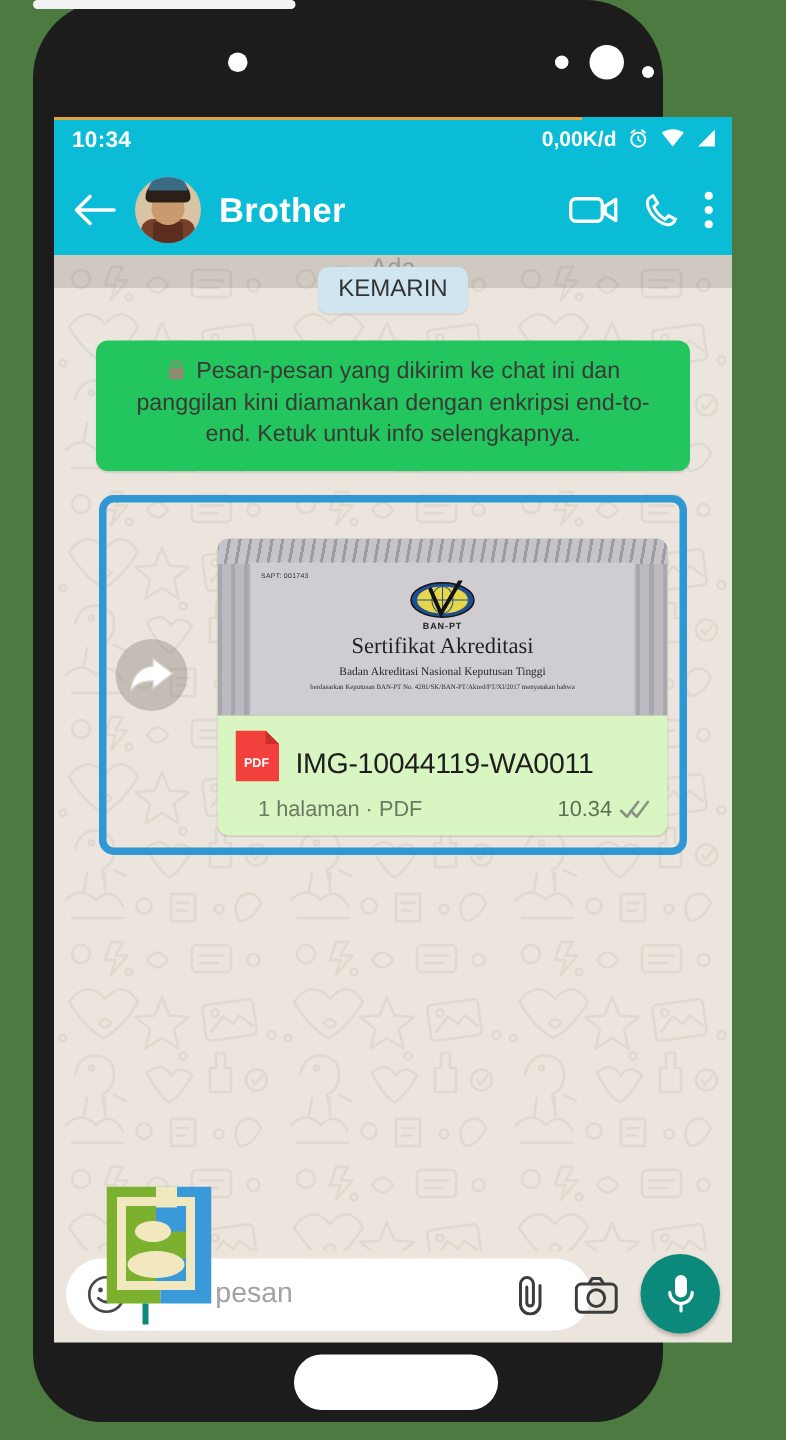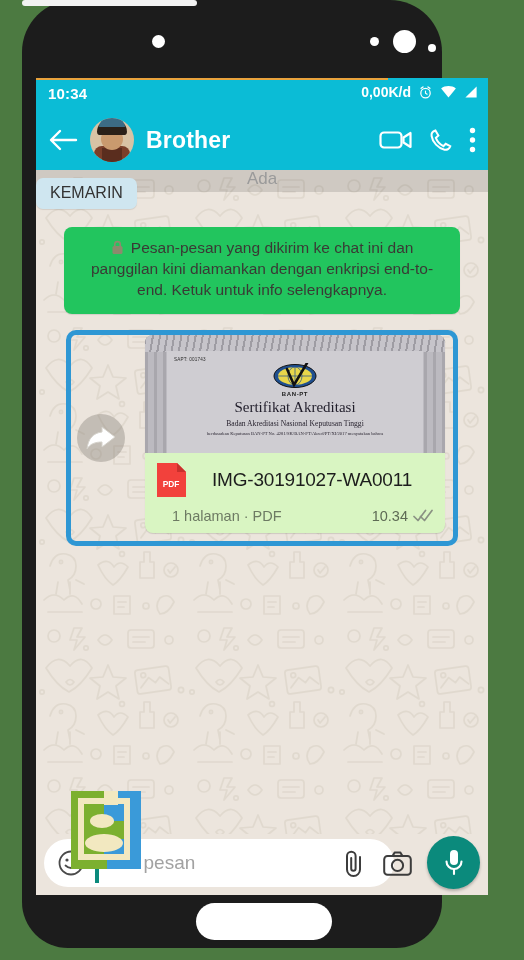--- a/index.html
+++ b/index.html
@@ -91,21 +91,21 @@
     background:rgba(0,0,0,.12);
   }
   #chat-scroll{ position:relative; padding:4px 0 0 0; }
 
   
   #partial-message-above{
     position:absolute; left:0; right:0; top:-1px; text-align:center;
     font-size:17px; color:#9a9a9a; z-index:1;
   }
 
-  .date-chip-row{ display:flex; position:relative; z-index:2; }
+  .date-chip-row{ display:flex; justify-content:center; position:relative; z-index:2; }
   .date-chip{
     background:#cfe6f0; color:#333; font-size:16px;
     padding:6px 14px 7px; border-radius:7px;
     box-shadow:0 1px 1px rgba(0,0,0,.10);
   }
   #date-chip-kemarin{ margin-top:4px; }
   #date-chip-hari-ini{ margin-top:0px; }
 
   #encryption-notice{
     margin:18px 28px 0; background:#22c55e; border-radius:8px;
@@ -115,21 +115,21 @@
     position:relative; z-index:2;
   }
 
   
   #document-message-wrap{
     margin:16px 0 0; position:relative; z-index:2;
     padding:0 30px;
   }
   #document-message-selection{
     border:5px solid #2e97d4; border-radius:10px;
-    padding:0 8px 8px 8px; position:relative;
+    padding:24px 8px 8px 8px; position:relative;
     display:flex; justify-content:flex-end;
   }
   #forward-button{
     position:absolute; left:6px; top:50%; transform:translateY(-50%);
     width:48px; height:48px; border-radius:50%;
     background:rgba(120,115,105,.35);
     display:flex; align-items:center; justify-content:center;
   }
   #document-bubble{
     width:300px; background:#d9f5c2; border-radius:8px;
@@ -173,21 +173,21 @@
     font-size:7.6px; color:#241f2b; white-space:nowrap;
     font-family:"Liberation Serif", serif;
   }
   .cert-fine{
     position:absolute; left:50%; top:80px; transform:translateX(-50%);
     font-size:4.6px; color:#2c2733; white-space:nowrap;
     font-family:"Liberation Serif", serif;
   }
 
   #document-filename-row{
-    display:flex; align-items:center; gap:26px; padding:10px 12px 11px;
+    display:flex; align-items:flex-end; gap:11px; padding:10px 12px 11px;
   }
   #pdf-icon{ width:29px; height:34px; flex:none; }
   #document-filename{
     font-size:19px; color:#1d1d1d; letter-spacing:-.2px; white-space:nowrap;
   }
   #document-meta-row{
     display:flex; align-items:center; justify-content:space-between;
     padding:0 12px 9px;
   }
   #document-meta-info{ font-size:14.5px; color:#6d7a63;margin-left:15px; }
@@ -372,21 +372,21 @@
                   <div class="cert-fine">berdasarkan Keputusan BAN-PT No. 4281/SK/BAN-PT/Akred/PT/XI/2017 menyatakan bahwa</div>
                 </div>
               </div>
 
               <div id="document-filename-row">
                 <svg id="pdf-icon" viewBox="0 0 29 34">
                   <path d="M0 0 H20 L29 9 V34 H0 Z" fill="#f2413c"></path>
                   <path d="M20 0 L29 9 H20 Z" fill="#c9302c"></path>
                   <text x="14" y="24" font-size="8.4" font-weight="bold" fill="#fff" text-anchor="middle" font-family="Liberation Sans, sans-serif">PDF</text>
                 </svg>
-                <div id="document-filename">IMG-30191027-WA0011</div>
+                <div id="document-filename">IMG-10044119-WA0011</div>
               </div>
 
               <div id="document-meta-row">
                 <div id="document-meta-info">1 halaman · PDF</div>
                 <div id="document-status">
                   <span id="document-time">10.34</span>
                   <svg width="20" height="13" viewBox="0 0 20 13">
                     <path d="M1 7.5 L5 11.5 L12.5 1.5" fill="none" stroke="#8a9183" stroke-width="1.7" stroke-linecap="round" stroke-linejoin="round"></path>
                     <path d="M7.5 7.5 L11.5 11.5 L19 1.5" fill="none" stroke="#8a9183" stroke-width="1.7" stroke-linecap="round" stroke-linejoin="round"></path>
                   </svg>

